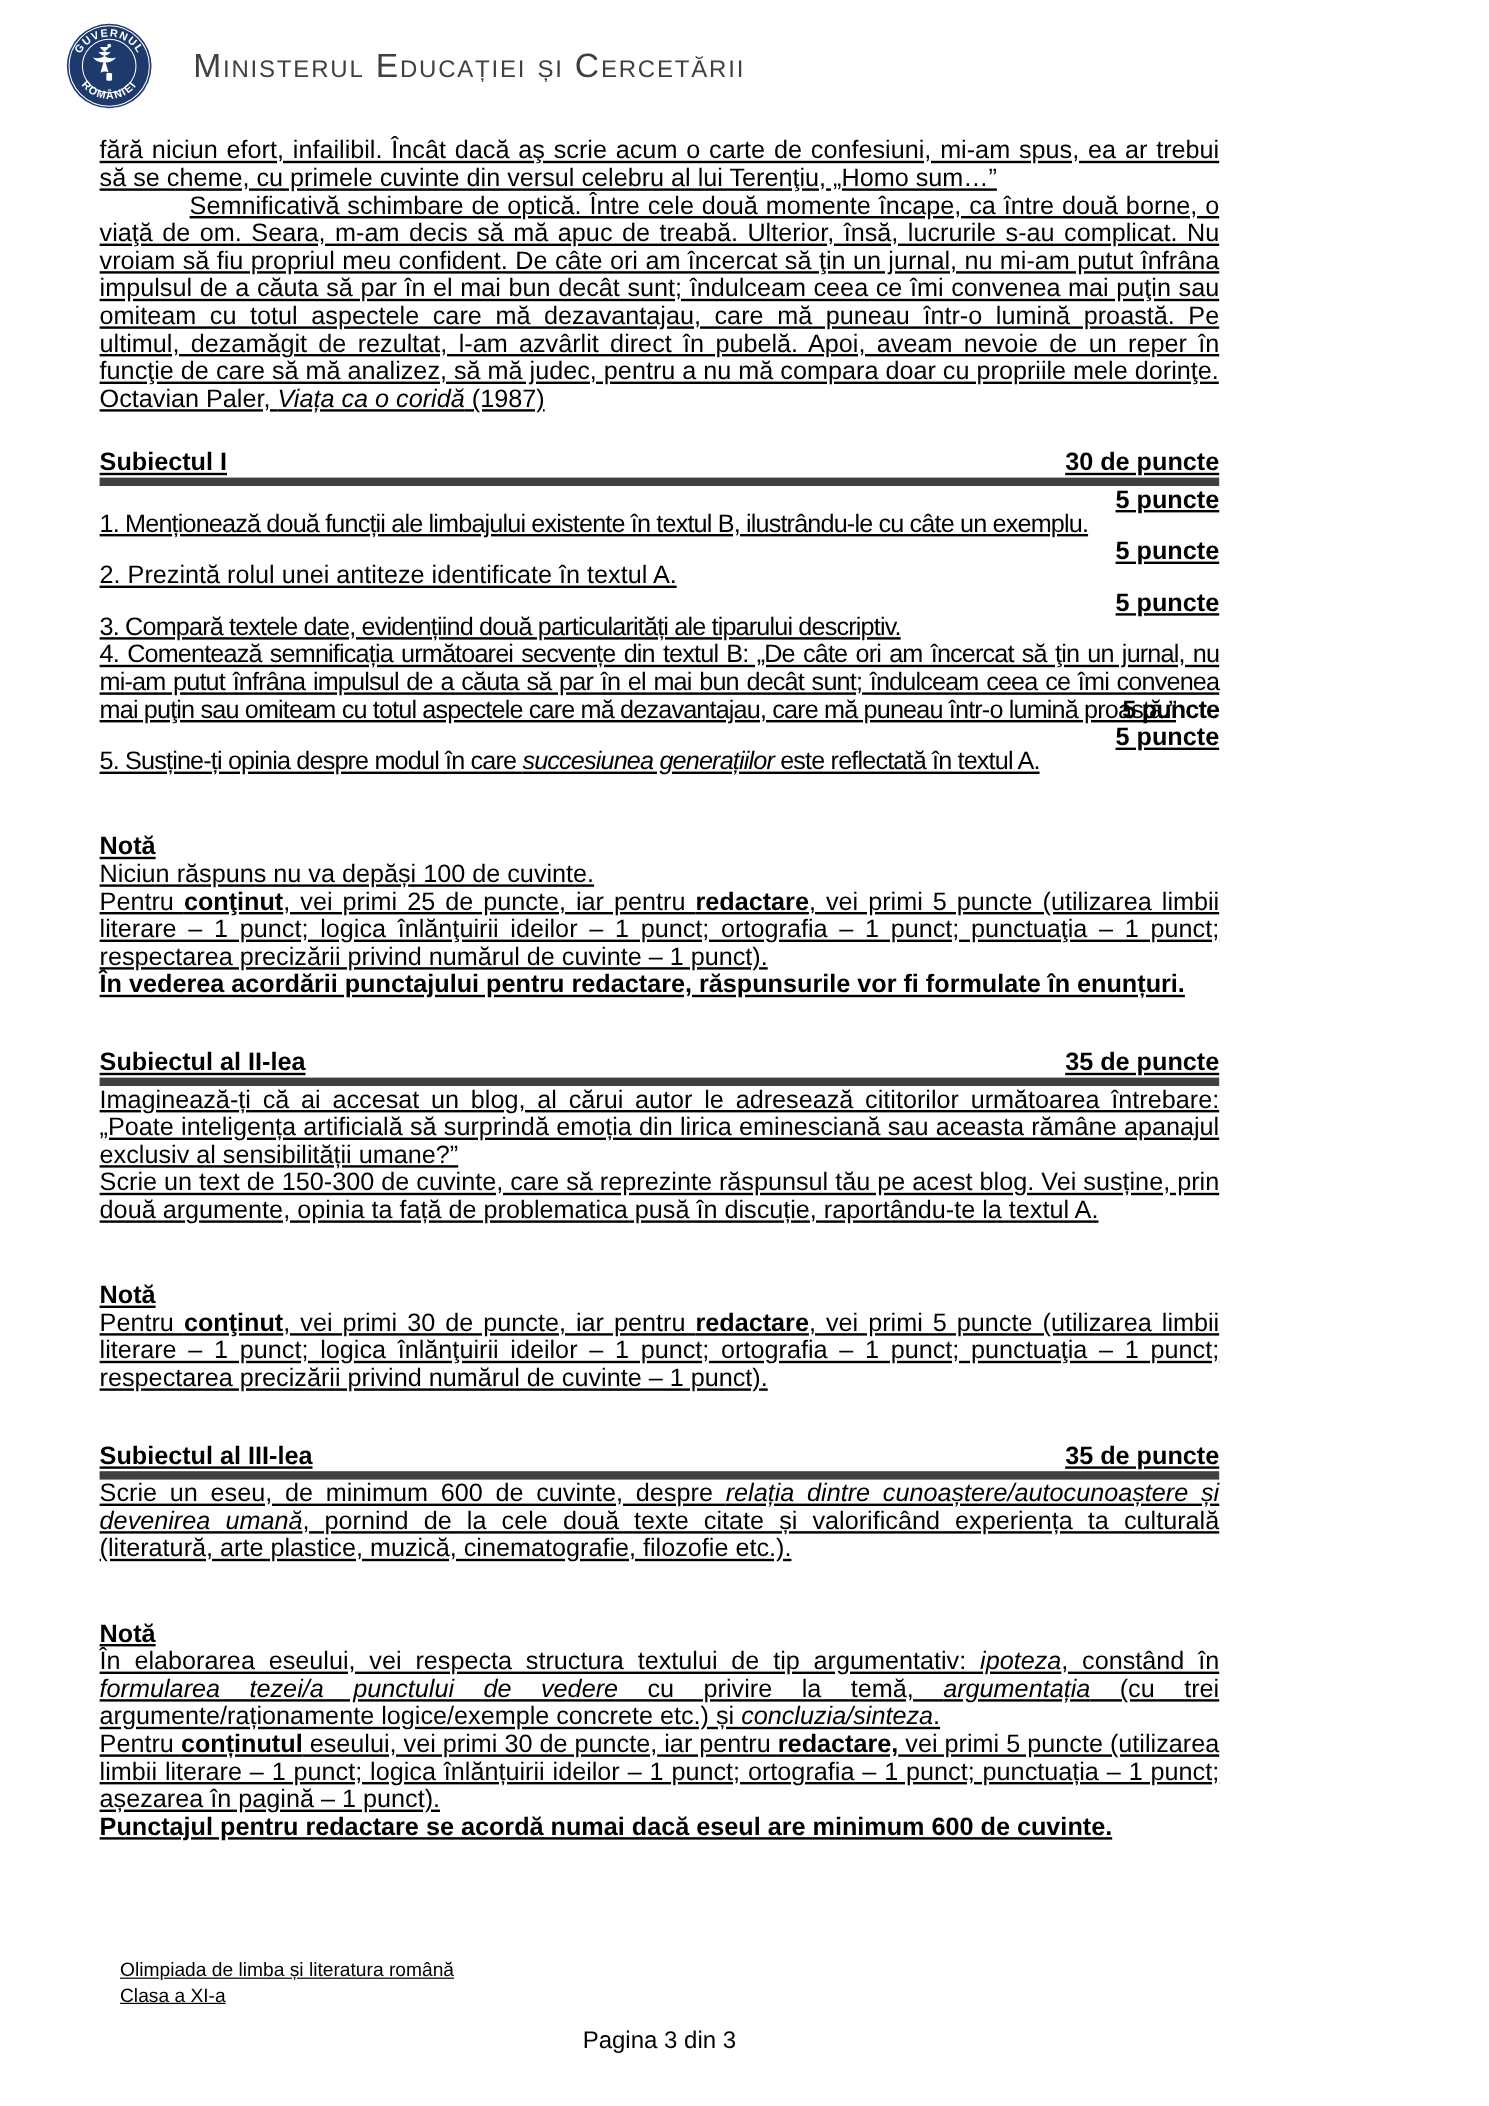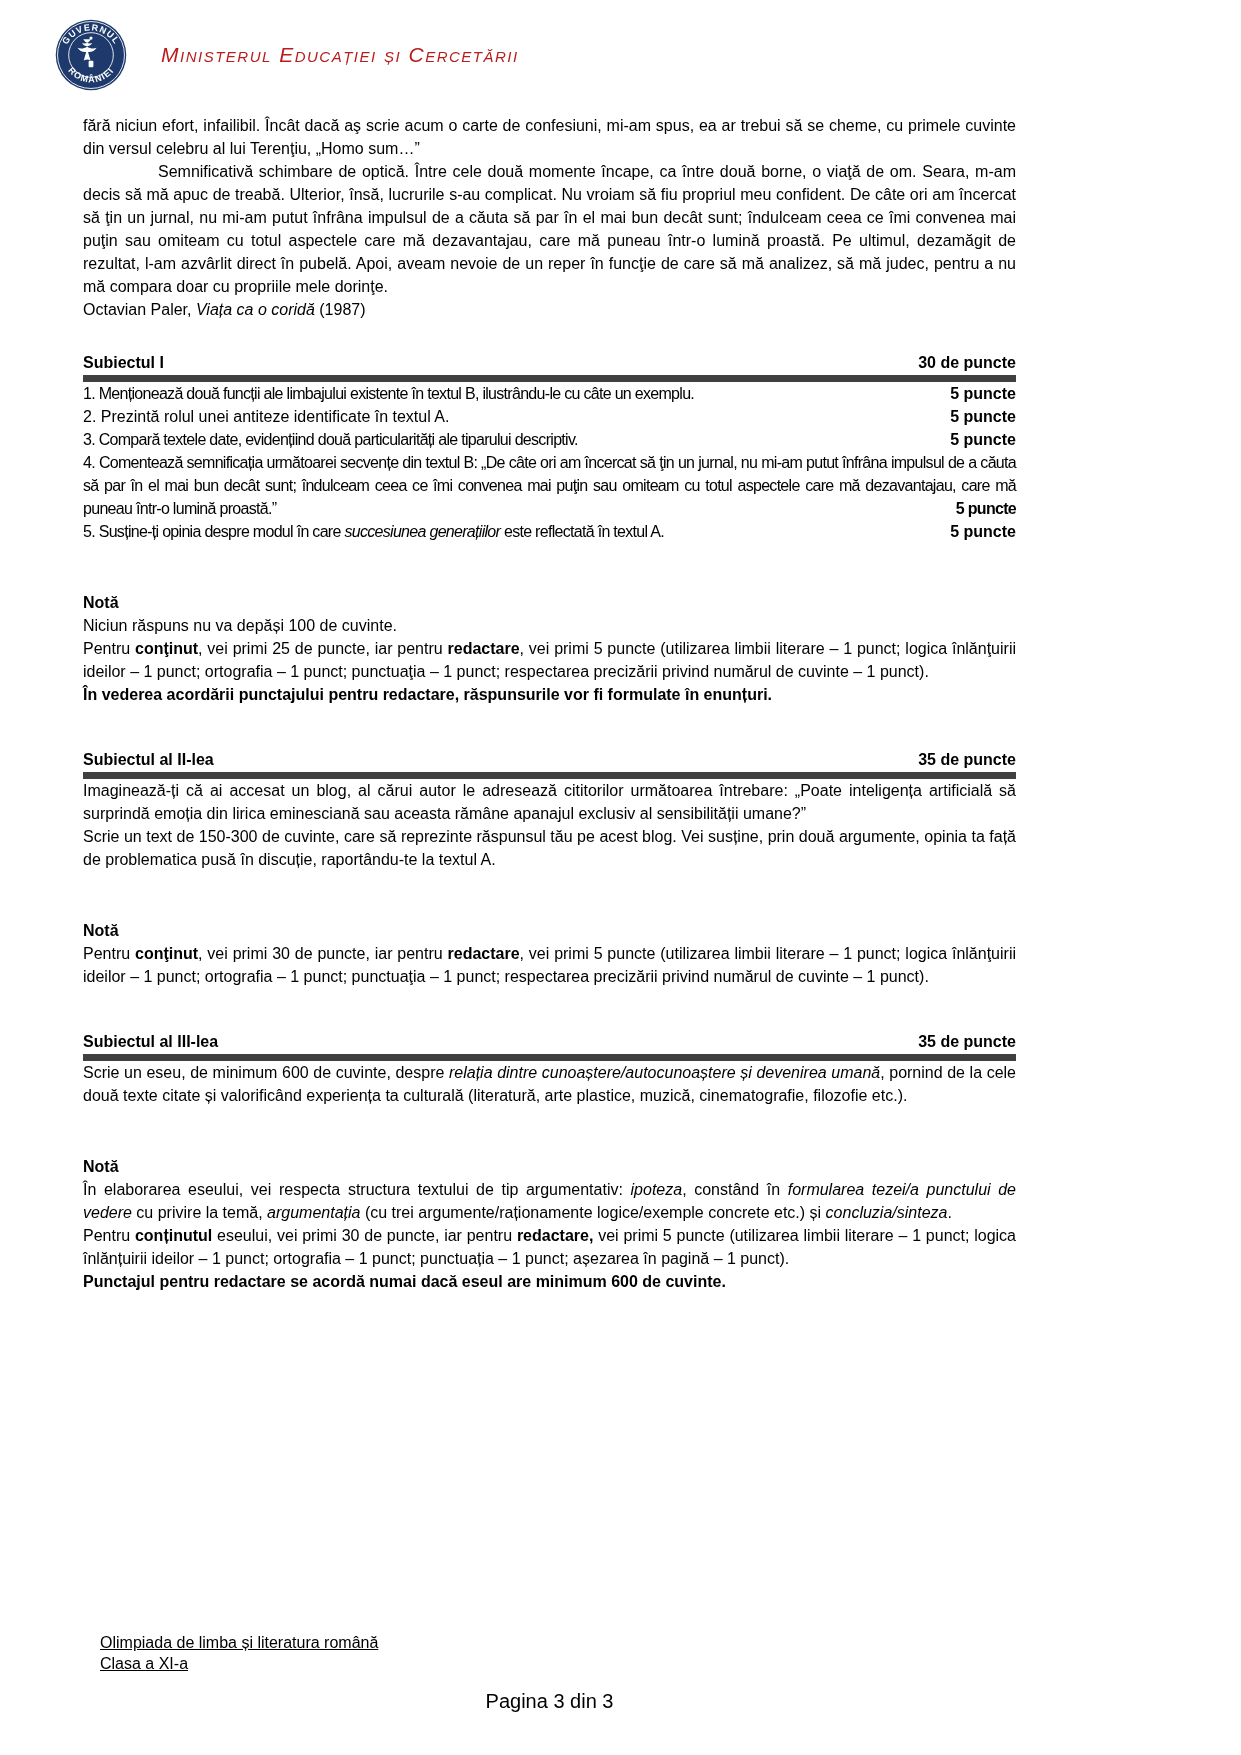--- a/index.html
+++ b/index.html
@@ -14,40 +14,39 @@
     width:1241px; height:1755px;
     padding:18px 225px 0 83px;
     background:#fff;
   }
   
   .doc-header { display:flex; align-items:center; height:74px; margin-left:-28px; }
   .seal { width:72px; height:72px; flex:0 0 72px; }
   .ministry {
     margin-left:34px;
     font-variant:small-caps;
-    font-size:21px; letter-spacing:1.5px;
-    color:#b91c1c;
-    font-style:italic;
+    font-size:28px; letter-spacing:1.5px;
+    color:#404040;
   }
   
-  .doc-body { margin-top:22px; font-size:16px; line-height:23px; }
+  .doc-body { margin-top:22px; font-size:21px; line-height:23px;text-decoration:underline; }
   p.just { text-align:justify; }
   .indent { text-indent:75px; }
   .attribution { }
   .attribution i { font-style:italic; }
 
   .section-head {
     display:flex; justify-content:space-between; align-items:flex-start;
     font-weight:bold; border-bottom:7px solid #404040;
     padding-bottom:1px; margin-top:30px;
   }
   .instruction { font-weight:bold; }
 
   .item { display:flex; justify-content:space-between; }
-  .item-text { flex:1 1 auto; }
+  .item-text { flex:1 1 auto;margin-top:20px; }
   .narrow { letter-spacing:-0.7px; }
   .pts { font-weight:bold; white-space:nowrap; margin-left:10px; }
   .item-block { display:block; position:relative; text-align:justify; }
   .item-block .pts-abs { position:absolute; right:0; bottom:0; margin-left:0; }
 
   .note { margin-top:48px; }
   .note-heading { font-weight:bold; }
   .bold-line { font-weight:bold; text-align:justify; }
 
   .sec2-gap { margin-top:42px; }

